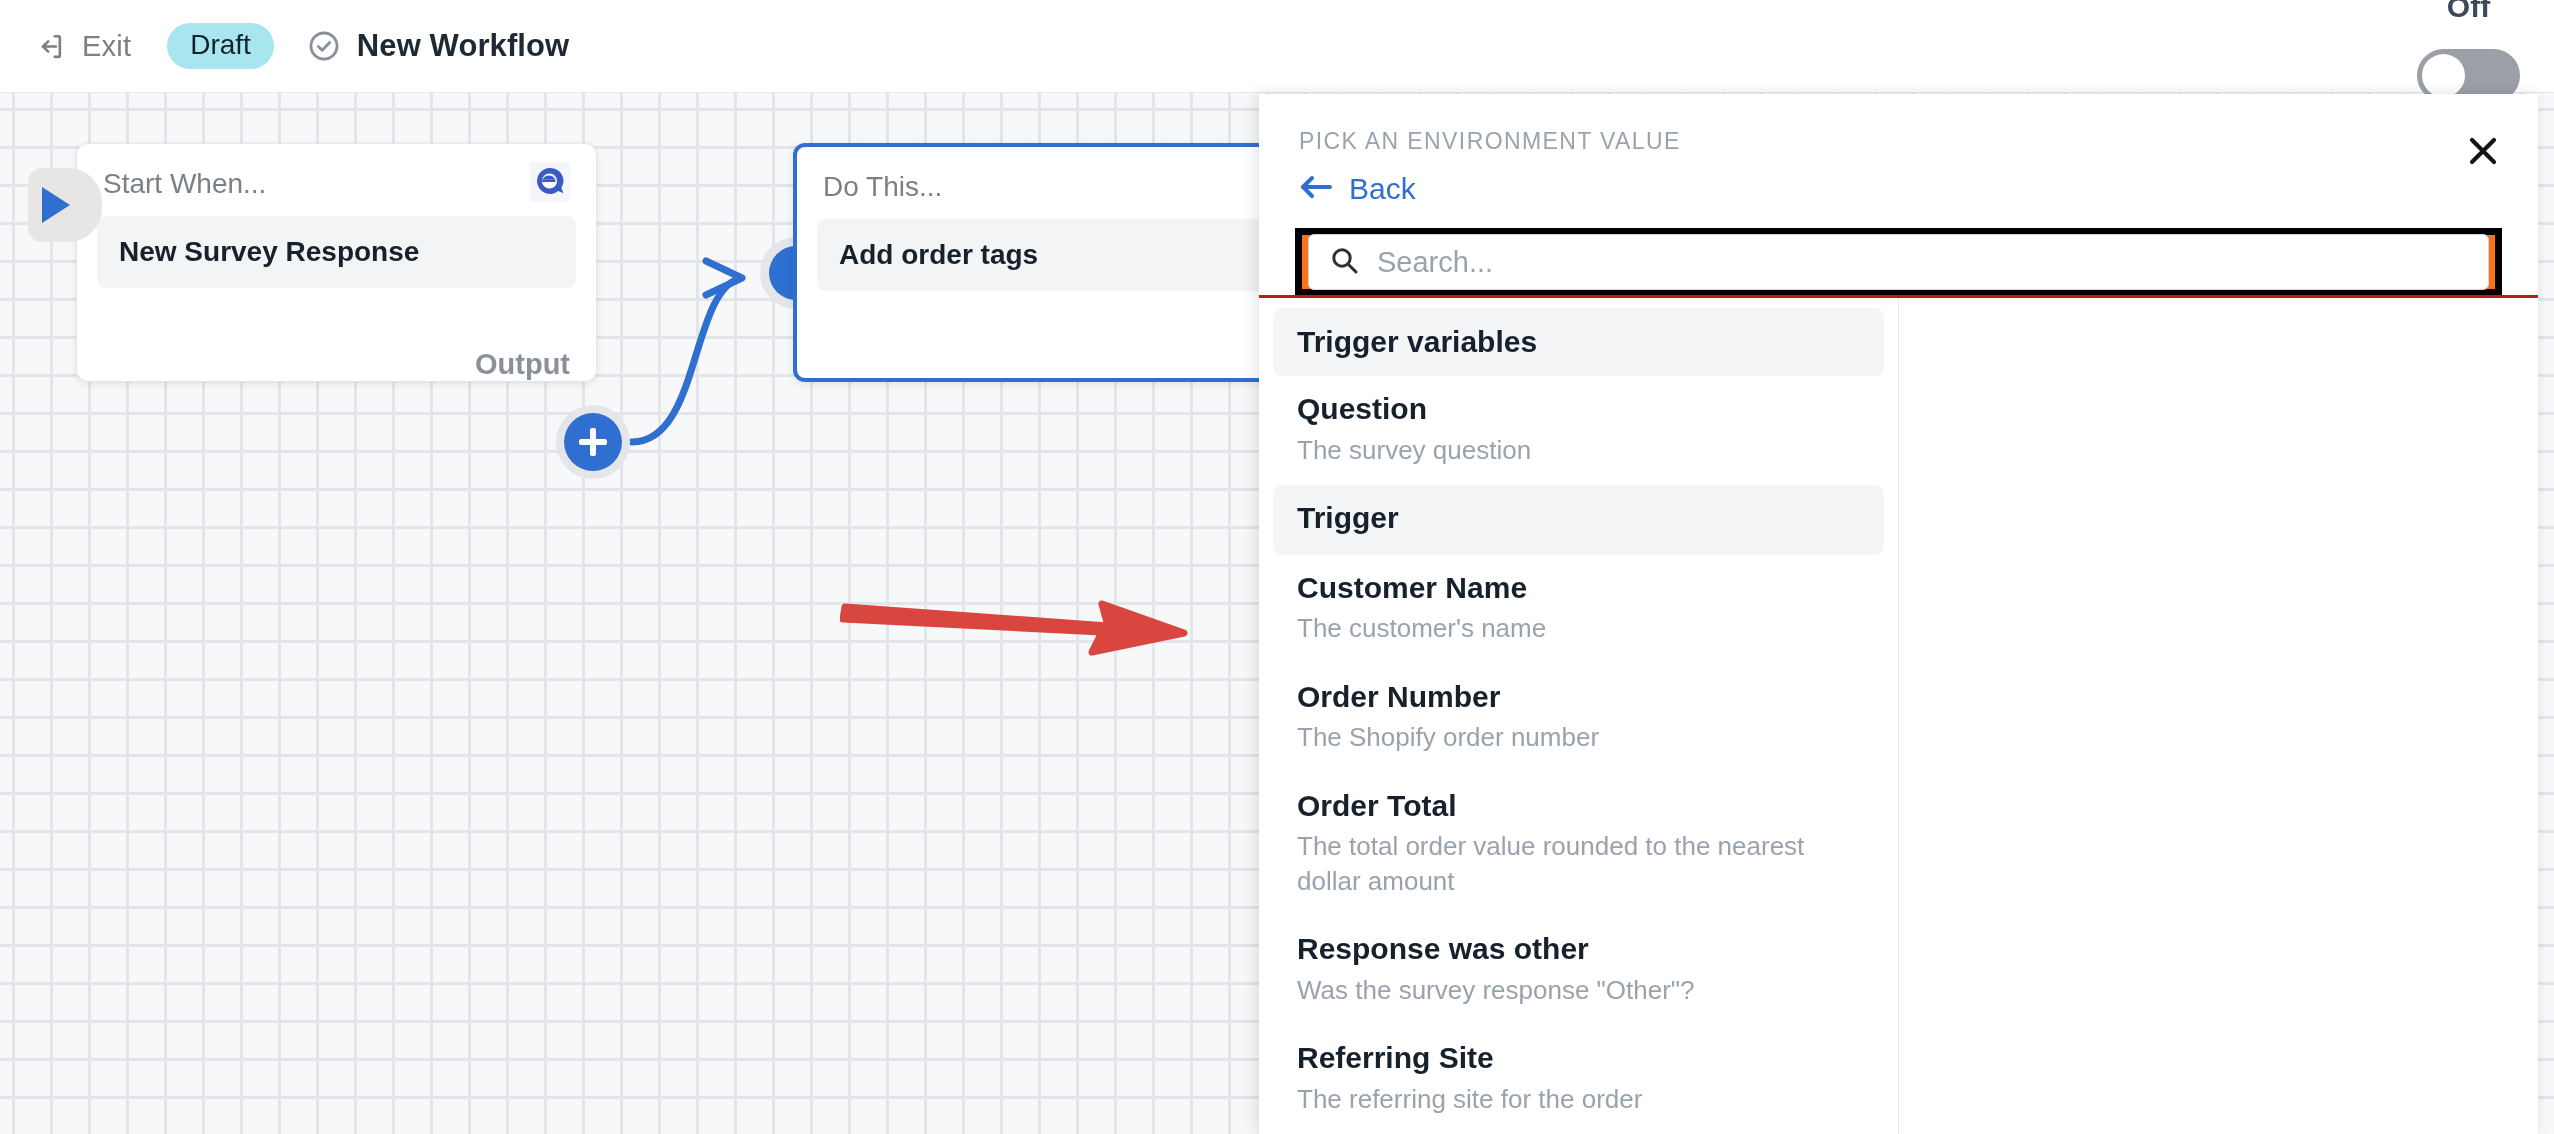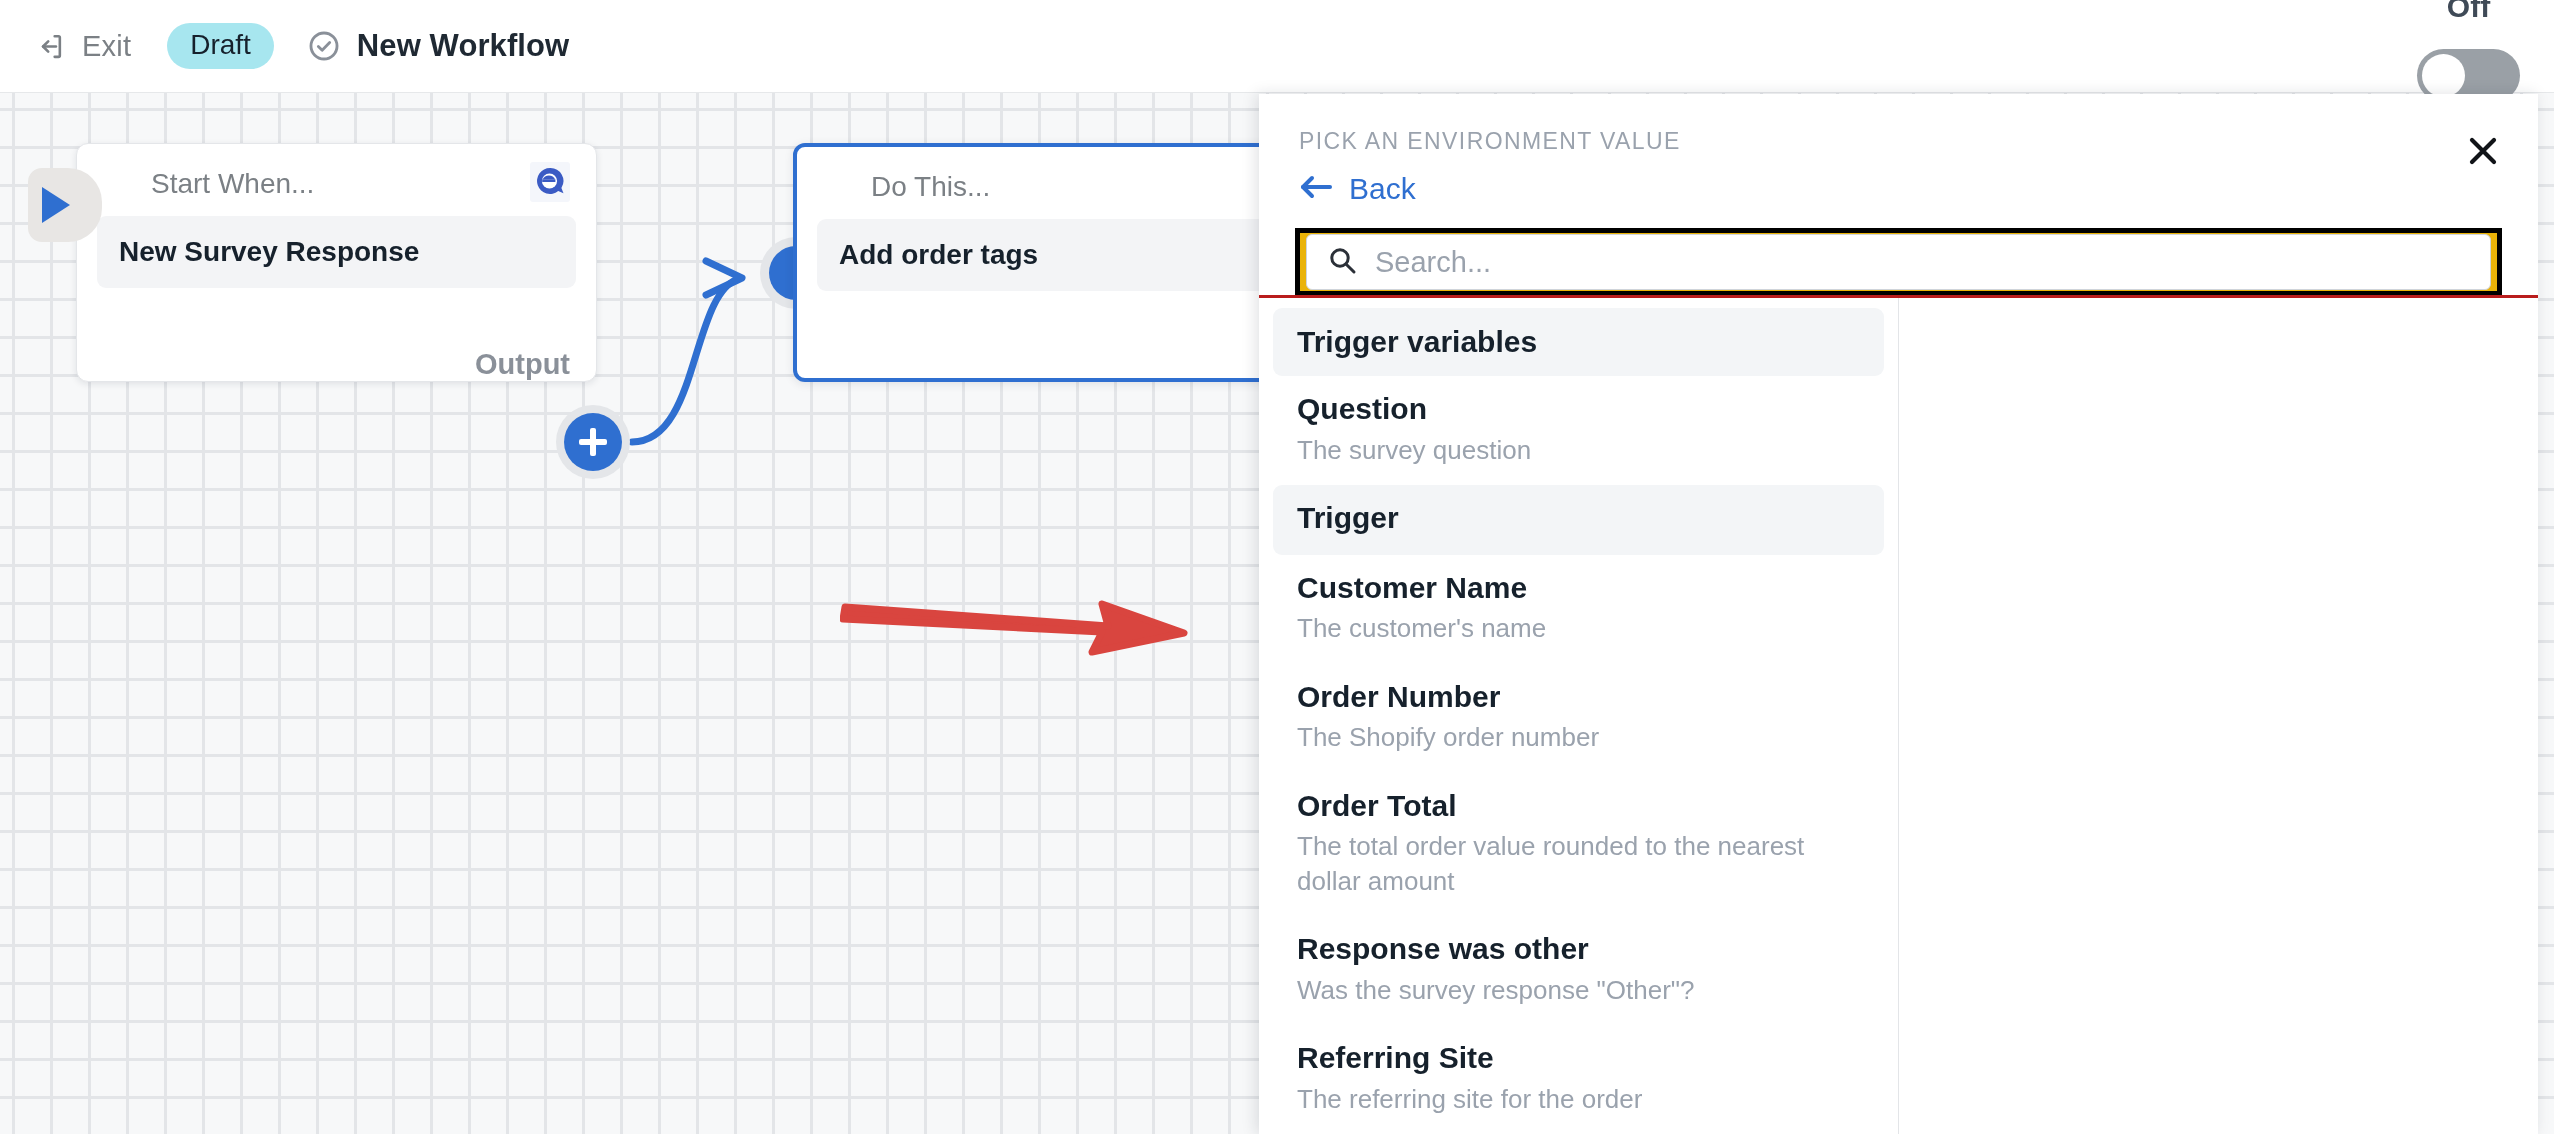--- a/index.html
+++ b/index.html
@@ -67,21 +67,21 @@
     left:76px; top:50px; width:521px; height:239px; border:1px solid #e4e6e9;
   }
   .node.action {
     left:793px; top:50px; width:640px; height:239px;
     border:4px solid #2f6fd0; box-shadow:0 2px 10px rgba(20,30,45,.10);
   }
   .node-head {
     display:flex; align-items:center; justify-content:space-between;
     padding:17px 26px 0 26px; height:62px;
   }
-  .node-head .lbl { font-size:28px; color:#7b8085;margin-left:48px; }
+  .node-head .lbl { font-size:28px; color:#7b8085; }
   .node-body {
     margin:10px 20px 0 20px; background:#f3f4f6; border-radius:9px;
     padding:20px 22px; 
   }
   .node-body .txt { font-size:28px; font-weight:bold; color:#16212c; }
   .node-foot {
     position:absolute; right:26px; bottom:0;
     font-size:29px; font-weight:bold; color:#8a9099;
   }
 
@@ -132,22 +132,22 @@
     font-size:23px; letter-spacing:1.4px; color:#9aa2ad; text-transform:uppercase;
   }
   .back-row {
     display:flex; align-items:center; gap:16px; margin-top:17px; cursor:pointer; width:max-content;
   }
   .back-row .lbl { font-size:30px; color:#2f6fd0; }
   .close-x {
     position:absolute; right:36px; top:38px; width:38px; height:38px; cursor:pointer;
   }
   .search-wrap {
-    margin:22px 36px 0 36px; height:68px; border:5px solid #000000; border-radius:0;
-    background:#eab308; display:flex; align-items:center; padding:0 6px;
+    margin:22px 36px 0 36px; height:68px; border:7px solid #000000; border-radius:0;
+    background:#f97316; display:flex; align-items:center; padding:0 6px;
   }
   .search-inner {
     display:flex; align-items:center; gap:18px; flex:1; height:56px;
     border:1px solid #cfd4da; border-radius:6px; padding:0 20px; background:#fff;
   }
   .search-input {
     flex:1; border:0; outline:0; font-size:29px; color:#1f2933;
     font-family:"Liberation Sans", sans-serif; background:transparent;
   }
   .search-input::placeholder { color:#9aa2ad; }

